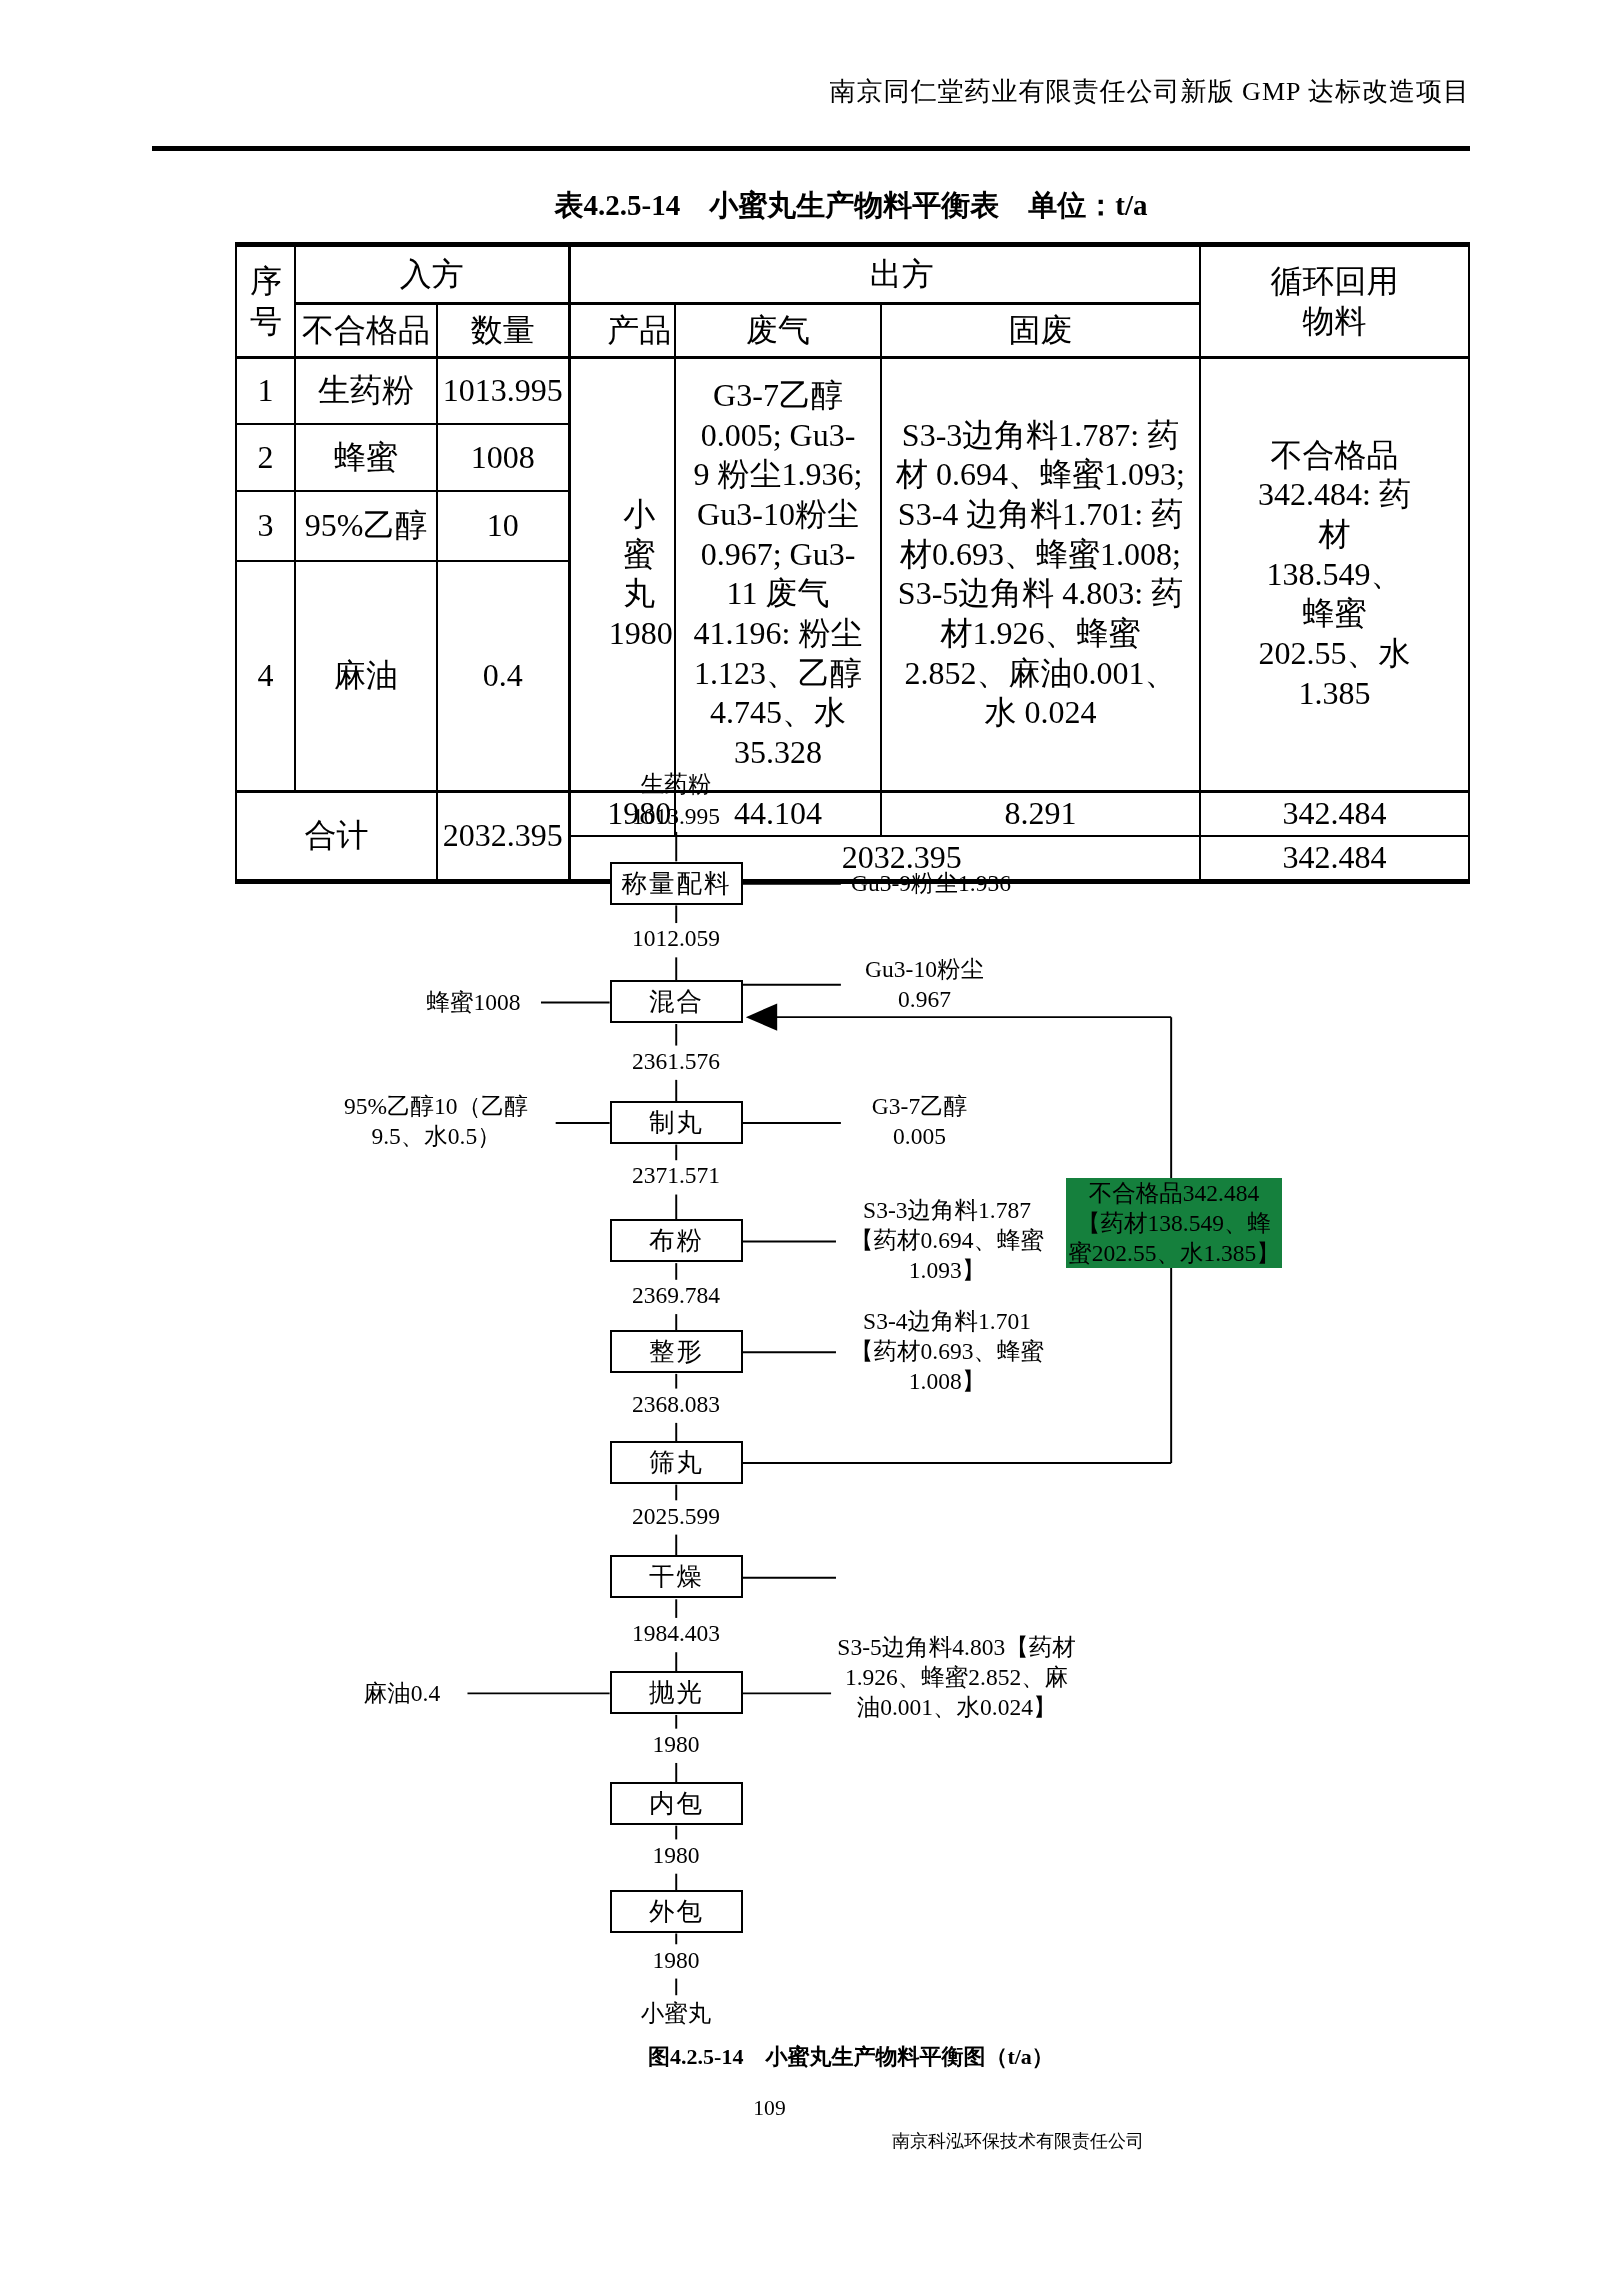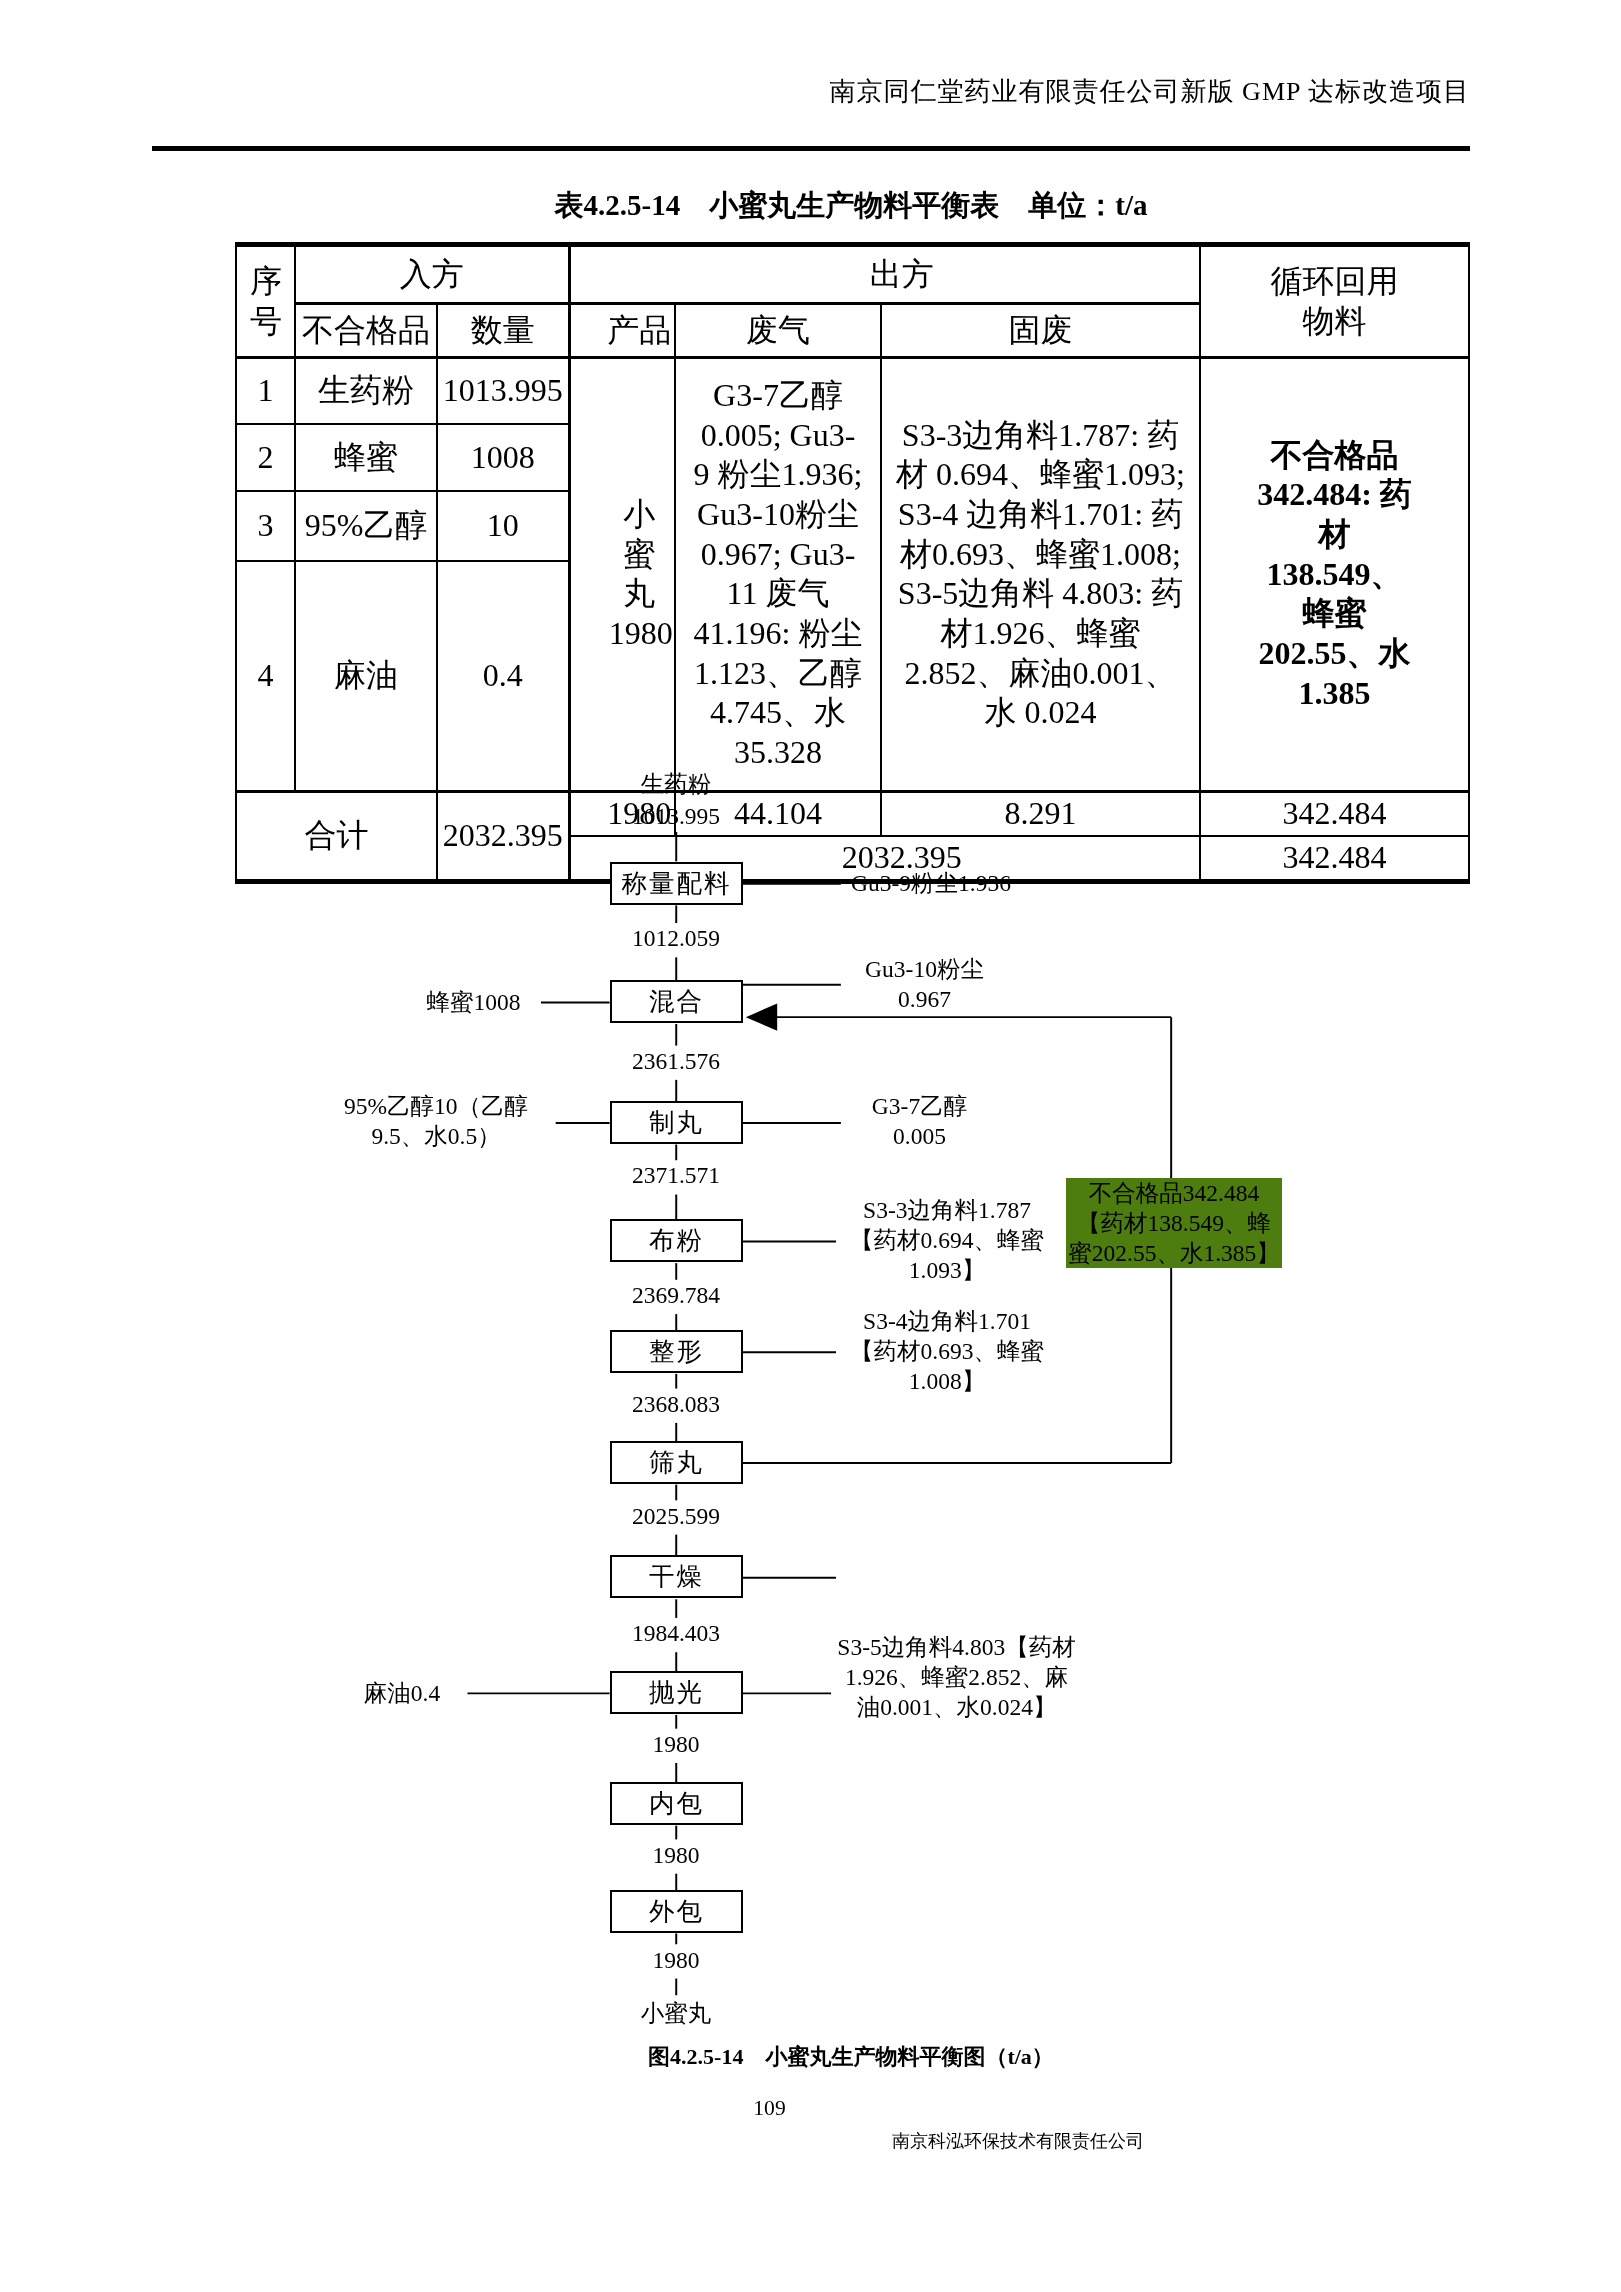--- a/index.html
+++ b/index.html
@@ -31,33 +31,33 @@
   }
   .balance tr.h1 td, .balance tr.h2 td { border-bottom-width:3.9px; }
   .balance tr.t1 td { border-top-width:3.9px; }
   .balance tr.t2 td { border-top-width:2.9px; }
   .balance td.pl { border-left-width:3.9px;padding-left:36px; }
   .w30  { width:31px;  margin:0 auto; }
   .w60  { width:61px;  margin:0 auto; }
   .w160 { width:157px; margin:0 auto; }
   .w170 { width:169px; margin:16px auto; }
   .w295 { width:289px; margin:0 auto; }
-  .w165 { width:162px; margin:6px auto;font-weight:bold; }
+  .w165 { width:162px; margin:6px auto; }
 
   
   .flow-svg { position:absolute; left:0; top:765px; }
   .fbox {
     position:absolute; left:610px; width:133px; height:43px;
     border:2px solid #000; background:#fff; box-sizing:border-box;
     display:flex; align-items:center; justify-content:center;
     font-size:25.5px; letter-spacing:2px;
   }
   .flabel { position:absolute; left:578px; width:196px; text-align:center; font-size:23.5px; line-height:30px; }
   .slabel { position:absolute; font-size:23.5px; line-height:30px; text-align:center; }
-  .whitebg { background:#4d7c0f; }
+  .whitebg { background:#15803d; }
 </style>
 </head>
 <body>
 
 <div class="page">
 
   <div class="abs doc-header">南京同仁堂药业有限责任公司新版 GMP 达标改造项目</div>
   <div class="abs header-rule"></div>
 
   <div class="abs table-title">表4.2.5-14　小蜜丸生产物料平衡表　单位：t/a</div>

